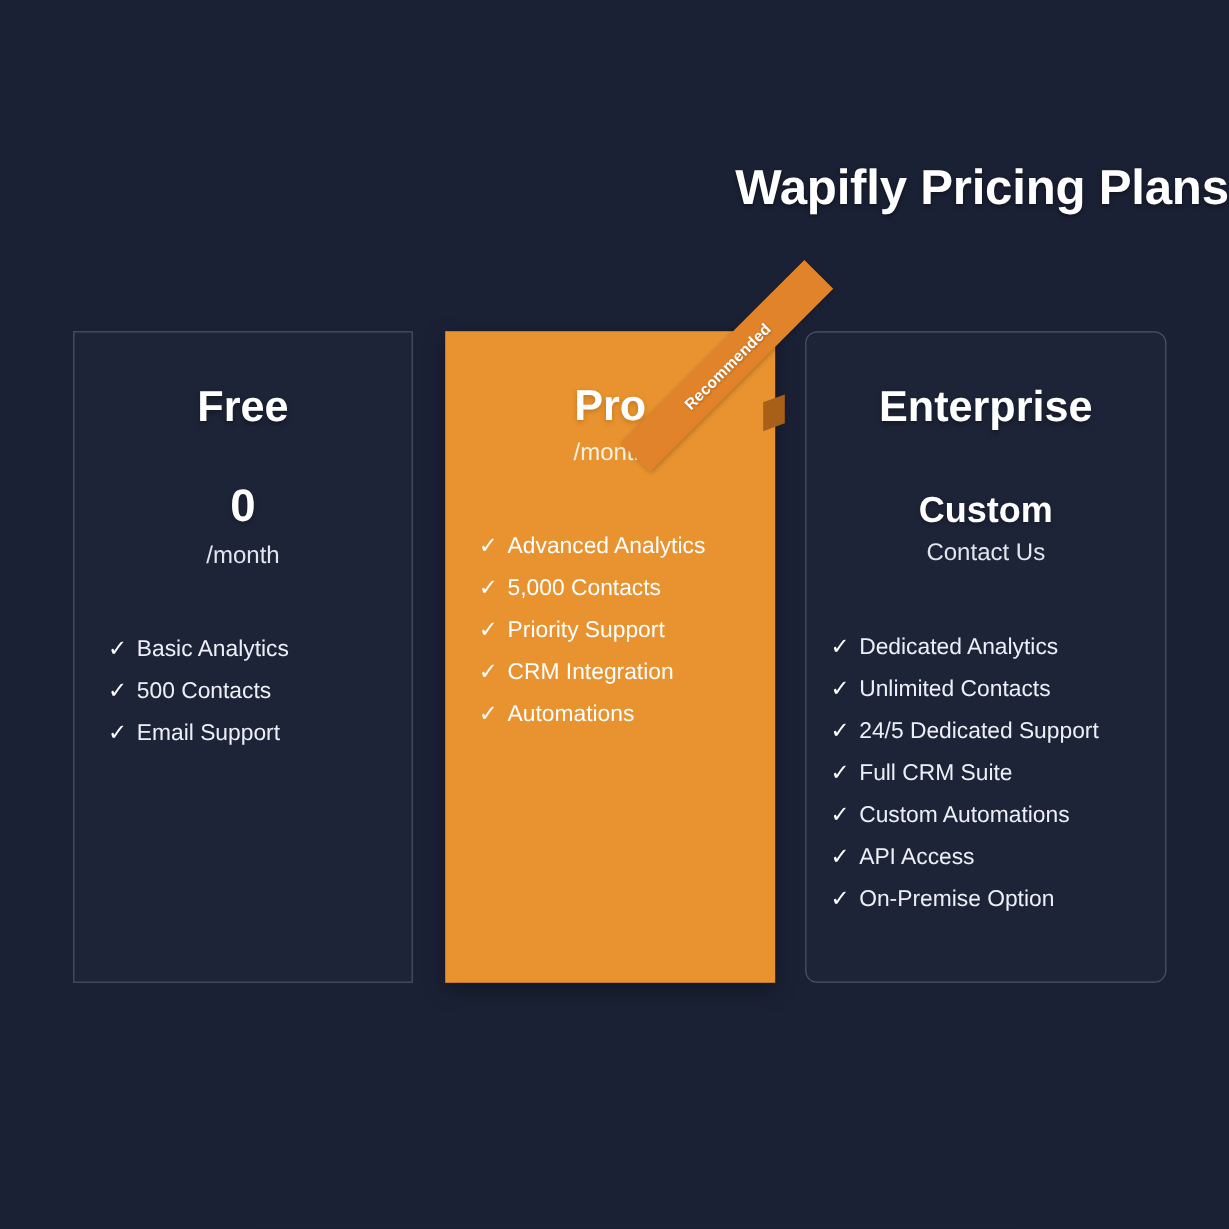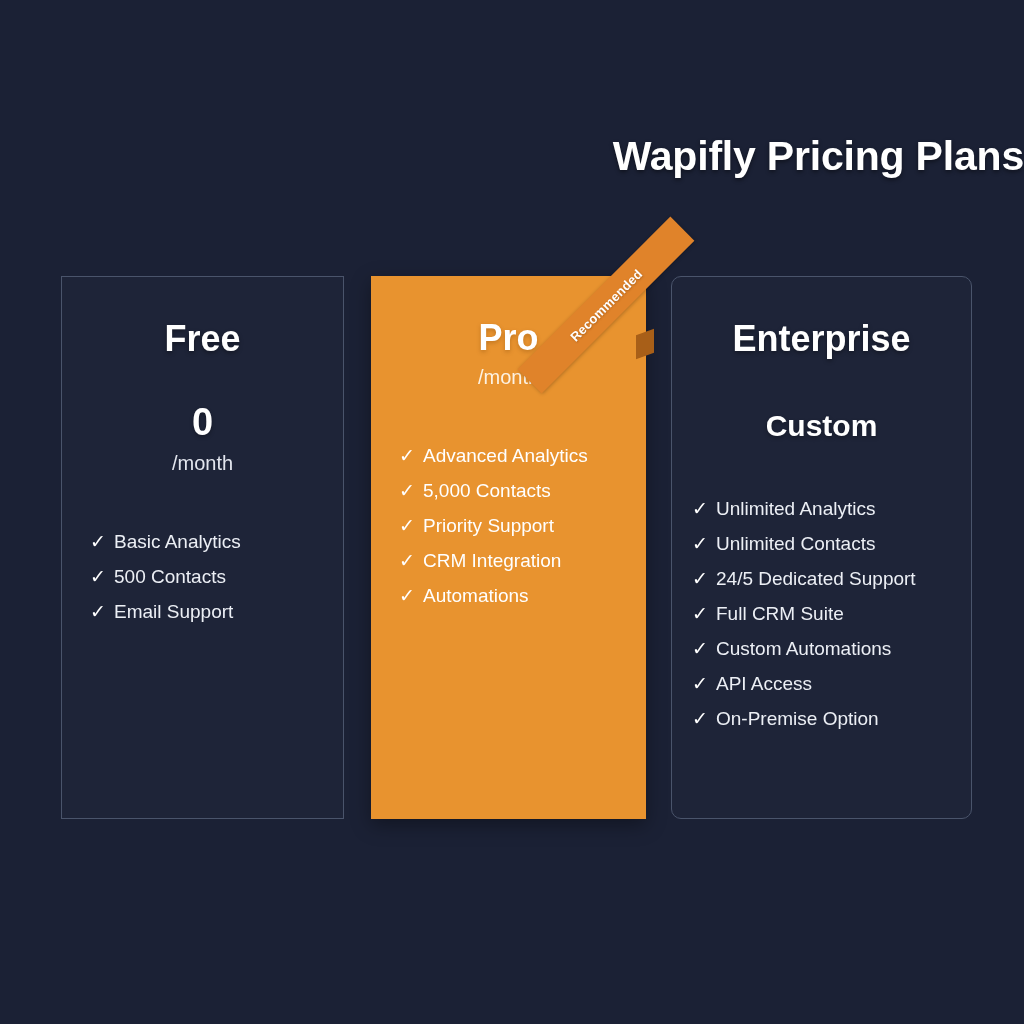--- a/index.html
+++ b/index.html
@@ -229,24 +229,25 @@
       <li class="feature">
         <span class="check">✓</span>
         <span>Automations</span>
       </li>
     </ul>
   </div>
 
   <div class="card card-plain card-2">
     <div class="plan-name">Enterprise</div>
     <div class="plan-price is-word">Custom</div>
+    <div class="plan-period">Contact Us</div>
     <ul class="features">
       <li class="feature">
         <span class="check">✓</span>
-        <span>Unlimited Analytics</span>
+        <span>Dedicated Analytics</span>
       </li>
       <li class="feature">
         <span class="check">✓</span>
         <span>Unlimited Contacts</span>
       </li>
       <li class="feature">
         <span class="check">✓</span>
         <span>24/5 Dedicated Support</span>
       </li>
       <li class="feature">

